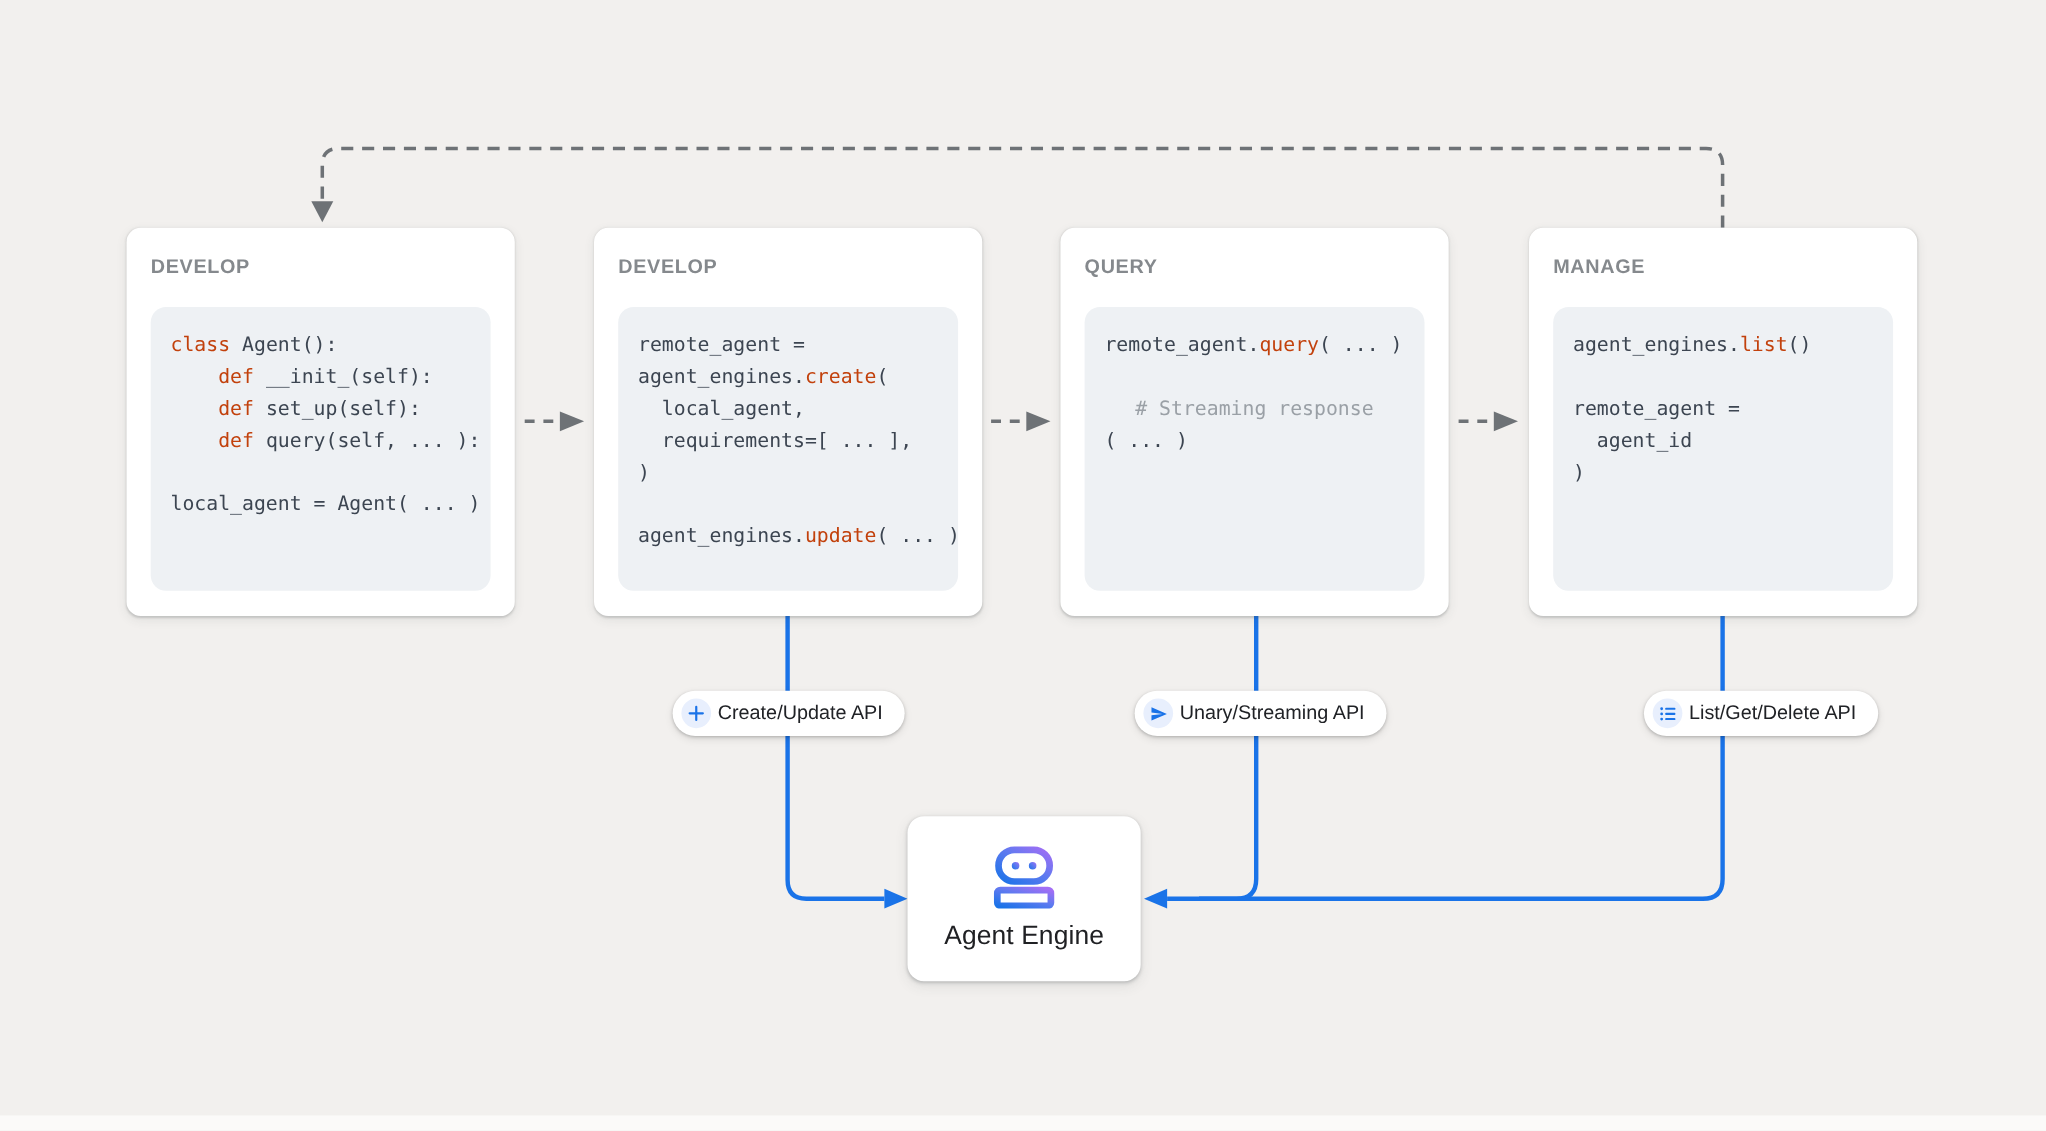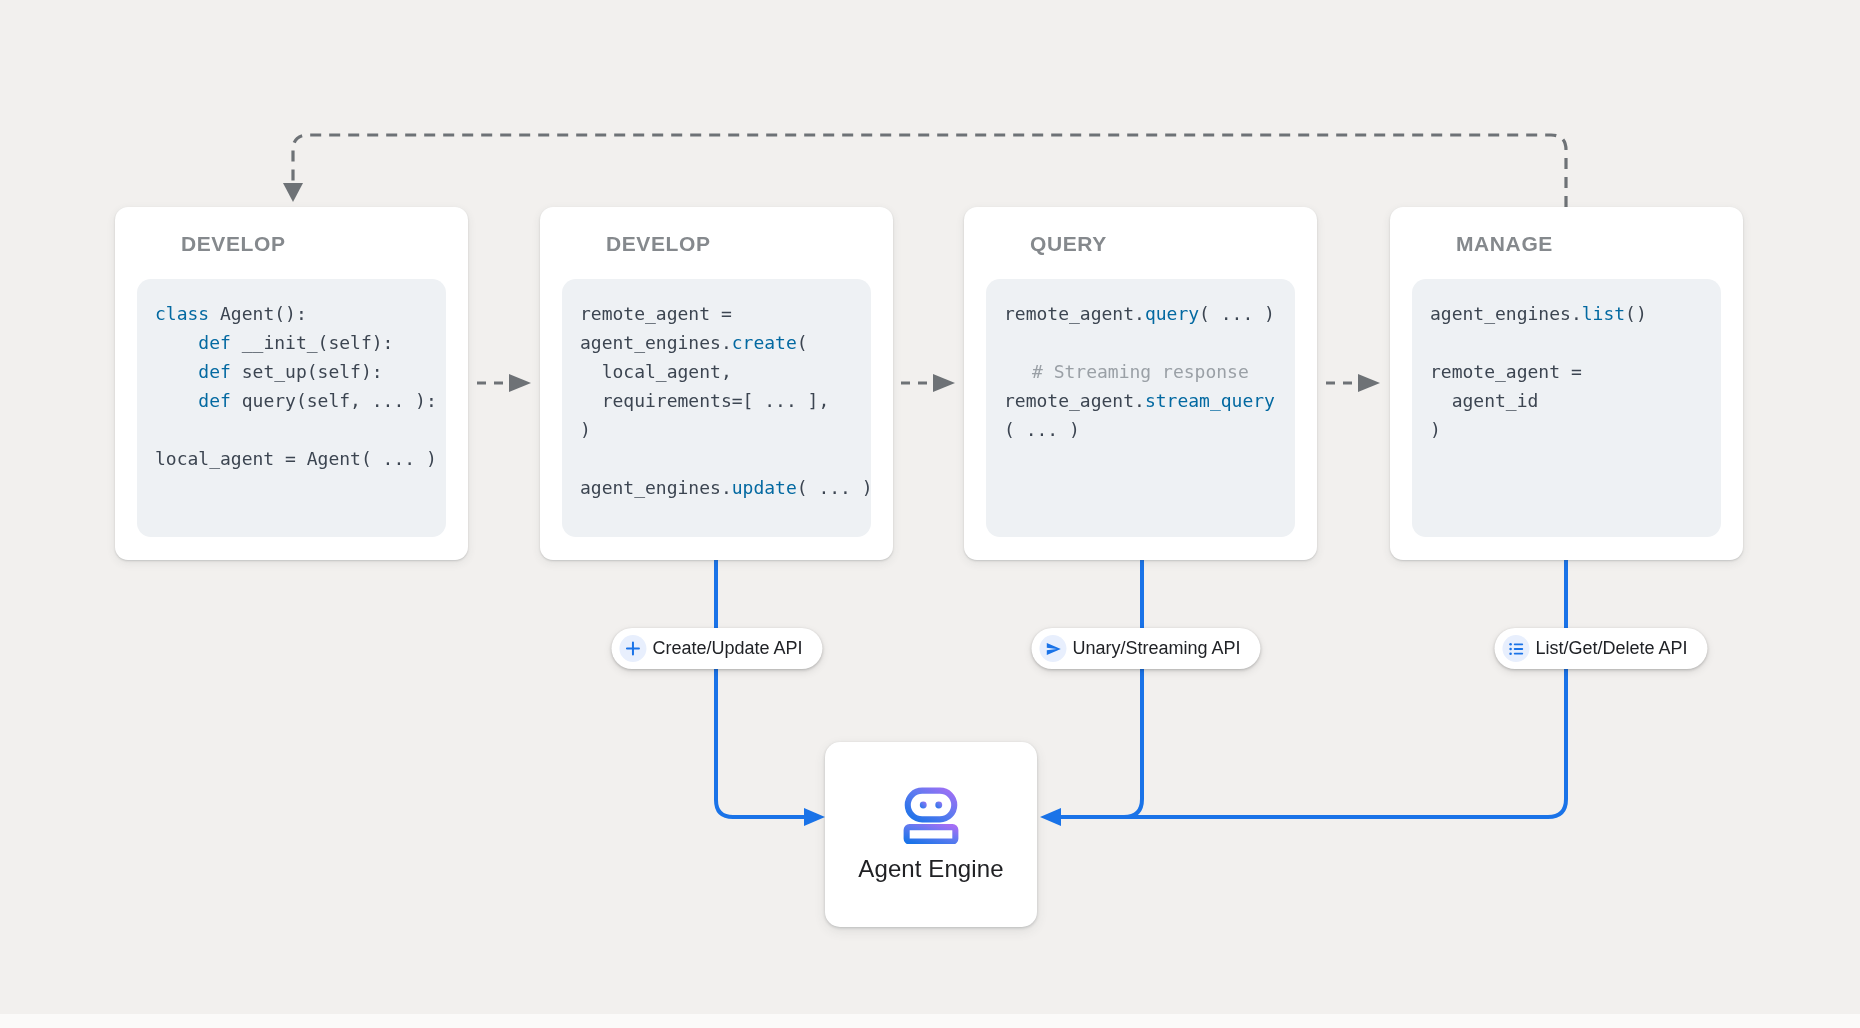--- a/index.html
+++ b/index.html
@@ -16,53 +16,53 @@
     position:absolute;top:207px;width:353px;height:353px;z-index:2;
     background:#ffffff;border-radius:13px;
     box-shadow:0 1px 2px rgba(60,64,67,.20),0 3px 10px rgba(60,64,67,.09);
   }
   .card-develop{left:115px}
   .card-deploy{left:540px}
   .card-query{left:964px}
   .card-manage{left:1390px}
   .card-title{
     position:absolute;top:25px;left:22px;
-    font-size:21px;font-weight:bold;letter-spacing:.6px;color:#85898d;margin-left:44px;
+    font-size:18px;font-weight:bold;letter-spacing:.6px;color:#85898d;
   }
   .code-block{
     position:absolute;left:22px;right:22px;top:72px;bottom:23px;
     background:#eef1f4;border-radius:14px;
     padding:20px 0 0 18px;box-sizing:border-box;overflow:hidden;
   }
   .code-line{
     white-space:pre;
     font-family:"DejaVu Sans Mono",monospace;
     font-size:18px;line-height:29px;font-weight:500;color:#3c4551;
   }
-  .seg-kw{color:#0369a1;}
+  .seg-kw{color:#c2410c;}
   .seg-cm{color:#9aa0a6;margin-left:28px;}
   .seg-pl{color:#3c4551;}
   
   .pill{
     position:absolute;top:628px;transform:translateX(-50%);z-index:3;
     height:41px;display:flex;align-items:center;gap:6px;
     background:#ffffff;border-radius:21px;padding:0 20px 0 8px;
     box-shadow:0 1px 3px rgba(0,0,0,.22),0 3px 8px rgba(0,0,0,.10);
   }
   .pill-create-update-api{left:717px}
   .pill-unary-streaming-api{left:1146px}
   .pill-list-get-delete-api{left:1601px}
   .pill-icon{
     width:27px;height:27px;border-radius:50%;background:#e8effd;
     display:flex;align-items:center;justify-content:center;flex:none;
   }
   .pill-label{font-size:18px;font-weight:500;color:#202226;white-space:nowrap;}
   
   .engine{
-    position:absolute;left:825px;top:742px;width:212px;height:185px;z-index:2;
+    position:absolute;left:825px;top:742px;width:212px;height:150px;z-index:2;
     background:#ffffff;border-radius:15px;
     box-shadow:0 1px 3px rgba(60,64,67,.25),0 4px 12px rgba(60,64,67,.10);
     display:flex;flex-direction:column;align-items:center;justify-content:center;gap:11px;
   }
   .engine-label{font-size:24px;font-weight:500;color:#202124;letter-spacing:.1px;}
   .bottom-strip{position:absolute;left:0;right:0;bottom:0;height:14px;background:#fbfaf9;z-index:0;}
 </style>
 </head>
 <body>
 
@@ -140,21 +140,20 @@
         <div class="code-line"> </div>
         <div class="code-line"><span class="seg-pl">agent_engines.</span><span class="seg-kw">update</span><span class="seg-pl">( ... )</span></div>
       </div>
   </div>
     <div class="card card-query">
     <div class="card-title">QUERY</div>
     <div class="code-block">
         <div class="code-line"><span class="seg-pl">remote_agent.</span><span class="seg-kw">query</span><span class="seg-pl">( ... )</span></div>
         <div class="code-line"> </div>
         <div class="code-line"><span class="seg-cm"># Streaming response</span></div>
-        <div class="code-line"><span class="seg-pl">remote_agent.</span><span class="seg-kw">stream_query</span></div>
         <div class="code-line"><span class="seg-pl">( ... )</span></div>
       </div>
   </div>
     <div class="card card-manage">
     <div class="card-title">MANAGE</div>
     <div class="code-block">
         <div class="code-line"><span class="seg-pl">agent_engines.</span><span class="seg-kw">list</span><span class="seg-pl">()</span></div>
         <div class="code-line"> </div>
         <div class="code-line"><span class="seg-pl">remote_agent =</span></div>
         <div class="code-line"><span class="seg-pl">  agent_id</span></div>

